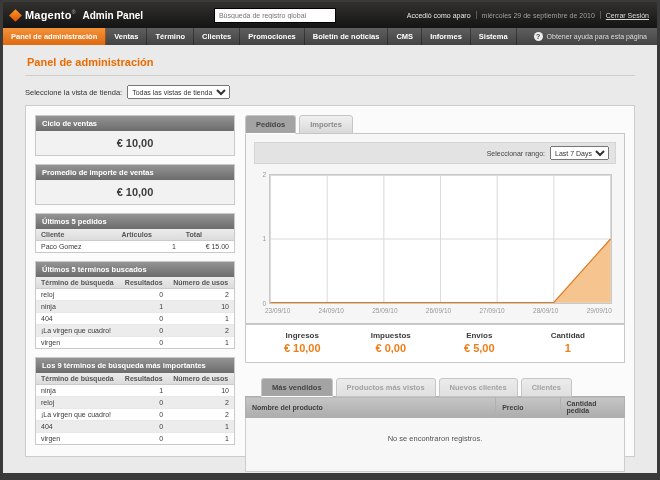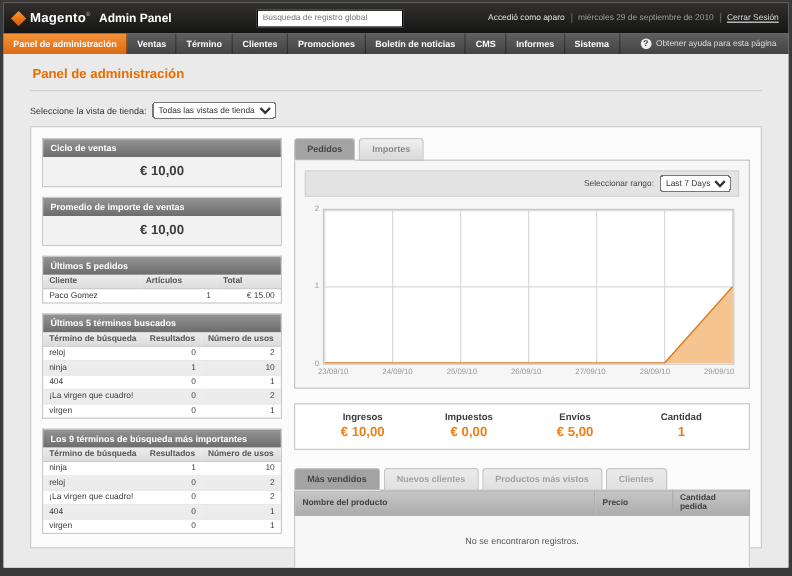--- a/index.html
+++ b/index.html
@@ -61,25 +61,25 @@
   .panel{border:1px solid #c6c6c6;background:#f6f6f6;margin-top:-1px;padding:8px;}
   .range-bar{background:#e3e3e3;border:1px solid #d4d4d4;padding:3px 6px;display:flex;justify-content:flex-end;align-items:center;gap:5px;font-size:7px;color:#444;margin-bottom:10px;}
   .chart{display:flex;height:130px;margin:0 4px;}
   .ylabels{position:relative;width:11px;font-size:6.5px;color:#999;flex:none;}
   .yl-top{position:absolute;top:-3px;right:3px;}
   .yl-mid{position:absolute;top:50%;margin-top:-4px;right:3px;}
   .yl-bot{position:absolute;bottom:-3px;right:3px;}
   .plot{flex:1;background:#fff;border:1px solid #c9c9c9;}
   .plot svg{display:block;width:100%;height:100%;}
   .xlabels{margin-left:11px;display:flex;justify-content:space-between;font-size:6.5px;color:#999;padding:3px 0 1px 0;margin-right:4px;}
-  .stats{display:flex;background:#fff;border:1px solid #c9c9c9;margin-top:12px;padding:6px 12px 8px;}
+  .stats{display:flex;background:#fff;border:1px solid #c9c9c9;padding:6px 12px 8px;}
   .stat{flex:1;text-align:center;}
   .stat-label{font-size:8px;font-weight:bold;color:#3d3d3d;}
   .stat-value{font-size:11px;font-weight:bold;color:#ee7e18;margin-top:2px;}
-  .tabs2{margin-top:15px;}
+  .tabs2{margin-top:15px;margin-left:16px;}
   table.grid{width:100%;border-collapse:collapse;margin-top:-1px;position:relative;z-index:1;}
   table.grid th{background:linear-gradient(#c6c6c6,#acacac);color:#3f3f3f;font-size:7px;font-weight:bold;text-align:left;padding:3px 6px;border:1px solid #b0b0b0;}
   table.grid td.empty{background:#f7f7f7;border:1px solid #ccc;border-top:none;text-align:center;font-size:7.5px;color:#555;padding:16px 0 28px;}
 </style>
 </head>
 <body>
 
 <div class="frame">
 
   <div class="hdr">
@@ -301,22 +301,22 @@
             <div class="stat-value">€ 5,00</div>
           </div>
           <div class="stat">
             <div class="stat-label">Cantidad</div>
             <div class="stat-value">1</div>
           </div>
         </div>
 
         <div class="tabs tabs2">
           <span class="tab active">Más vendidos</span>
+          <span class="tab disabled">Productos más vistos</span>
           <span class="tab disabled">Nuevos clientes</span>
-          <span class="tab disabled">Productos más vistos</span>
           <span class="tab disabled">Clientes</span>
         </div>
 
         <table class="grid">
           <thead>
               <tr>
             <th style="width:66%">Nombre del producto</th>
             <th style="width:17%">Precio</th>
             <th style="width:17%">Cantidad pedida</th>
           </tr>

